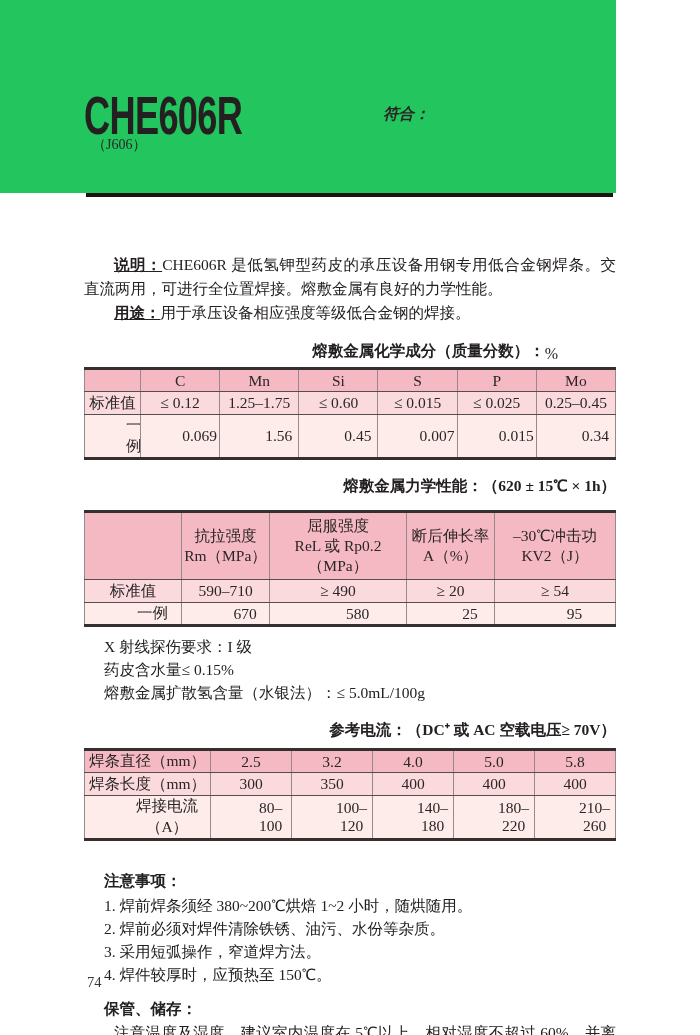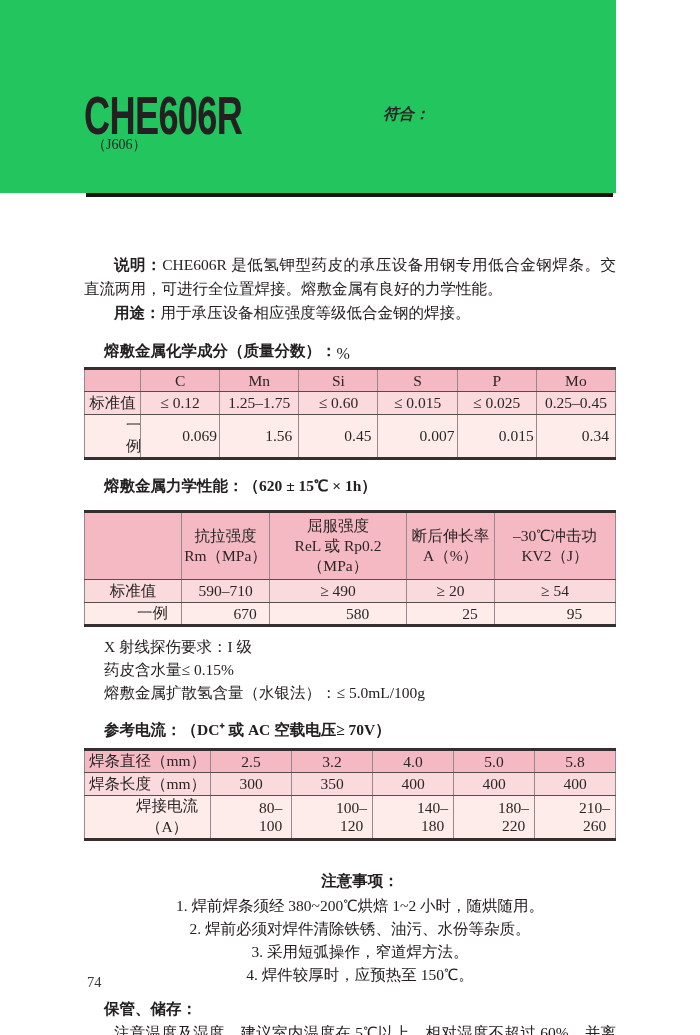--- a/index.html
+++ b/index.html
@@ -19,23 +19,23 @@
   .code { position:absolute; left:92px; top:136px; font-size:14px; color:#2a2526; }
   .standards { position:absolute; left:383px; top:101px; display:flex; font-size:15.5px; line-height:25px; color:#2a2526;font-style:italic; }
   .standards-label { font-family:"Liberation Sans", sans-serif; font-weight:bold; margin-right:8px; white-space:nowrap; }
   .standards-lines { display:flex; flex-direction:column; }
   .rule { width:527px; height:4px; background:#181314; margin-left:86px; }
 
   
   .content { padding:0 84px; }
   .intro { margin-top:56px; font-size:15.5px; line-height:24px; }
   .intro p { text-indent:30px; text-align:justify; }
-  .blabel { font-family:"Liberation Sans", sans-serif; font-weight:bold; }
-
-  .sec-title-row { display:flex; justify-content:flex-start; align-items:flex-end; padding-left:20px; }
+  .blabel { font-family:"Liberation Sans", sans-serif; font-weight:bold;text-decoration:underline; }
+
+  .sec-title-row { display:flex; justify-content:flex-end; align-items:flex-end; padding-left:20px; }
   .sec-title { font-family:"Liberation Sans", sans-serif; font-weight:bold; font-size:15.5px; line-height:24px; white-space:nowrap; }
   .sec-cond { font-family:"Liberation Serif", serif; font-weight:bold; font-size:15.5px; }
   .unit { font-size:16px; margin-right:58px; }
 
   table { border-collapse:collapse; table-layout:fixed; width:532px;
           border-top:3px solid #362f30; border-bottom:3px solid #362f30; }
   td {
     border-left:1px solid #97898b; border-right:1px solid #97898b;
     border-top:1px solid #564d4e; border-bottom:1px solid #564d4e;
     text-align:center; vertical-align:middle; font-size:15.5px; color:#2a2526;
@@ -45,21 +45,21 @@
   .row-1 td  { background:#fadadd; }
   .row-2 td  { background:#fdecea;padding-left:41px; }
   .two-line { white-space:pre-line; line-height:20px; padding:3px 0; height:47px; }
 
   .tbl-chem  { margin-top:4px; }
   .tbl-mech  { margin-top:12px; }
   .tbl-curr  { margin-top:6px; }
 
   .mech-notes { margin-top:8px; padding-left:20px; font-size:15.5px; line-height:23px; }
   .heading-block { margin-top:14px; }
-  .precautions { margin-top:28px; padding-left:20px; font-size:15.5px; line-height:23px;text-align:center; }
+  .precautions { margin-top:28px; padding-left:20px; font-size:15.5px; line-height:23px; }
   .precautions .sec-title { margin-bottom:1px; }
   .storage { margin-top:11px; font-size:15.5px; line-height:23px; }
   .storage .sec-title { padding-left:20px; }
   .storage p { text-indent:30px; text-align:justify; }
   .page-num { position:absolute; left:87px; top:974px; font-size:14.5px; color:#3a3536; }
 </style>
 </head>
 <body>
 
 <div class="page">

